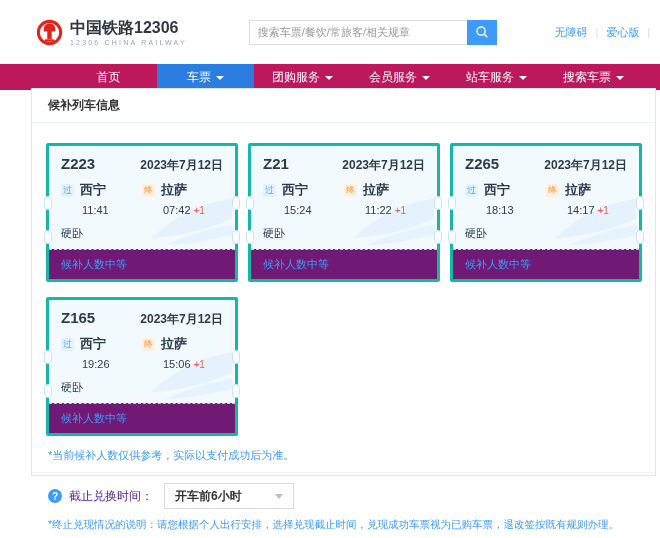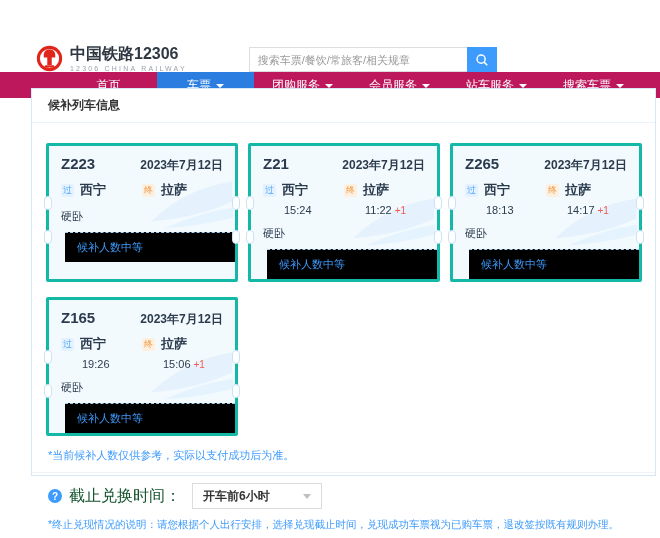--- a/index.html
+++ b/index.html
@@ -1,20 +1,20 @@
 <!DOCTYPE html>
 <html><head>
 <meta charset="utf-8">
 <style>
   * { box-sizing: border-box; margin: 0; padding: 0; }
   html,body { width:660px; height:538px; background:#fff; overflow:hidden;
     font-family:"Liberation Sans","DejaVu Sans",sans-serif; }
 
   
-  .hdr { height:72px; display:flex; align-items:flex-end; padding:0 10px 0 36px; background:#fff; }
+  .hdr { height:64px; display:flex; align-items:center; padding:0 10px 0 36px; background:#fff; }
   .brand { display:flex; align-items:center; gap:7px; }
   .brand-txt { display:flex; flex-direction:column; }
   .brand-title { font-size:16px; font-weight:bold; color:#2f3842; line-height:18px; }
   .brand-sub { font-size:7px; color:#9aa3ab; letter-spacing:2.2px; margin-top:2px; }
   .search-wrap { display:flex; margin-left:62px; }
   .search-input { width:218px; height:25px; border:1px solid #ddd; border-right:none; outline:none;
     font-size:11px; padding:0 8px; color:#333; font-family:inherit; }
   .search-input::placeholder { color:#999; }
   .search-btn { width:30px; height:25px; background:#3d9bfd; border:none; display:flex;
     align-items:center; justify-content:center; cursor:pointer; }
@@ -46,37 +46,37 @@
   .card-stations { display:flex; margin-top:7px; position:relative; z-index:1; }
   .sta { width:50%; display:flex; align-items:center; }
   .badge { font-size:9px; padding:1px 2px; border-radius:2px; line-height:11px; }
   .b-pass { background:#e3f2fe; color:#4ea6fd; }
   .b-term { background:#fdf0e1; color:#f0993f; }
   .sta-name { font-size:13px; font-weight:bold; color:#2b3b4e; margin-left:6px; }
   .card-times { display:flex; margin-top:5px; position:relative; z-index:1; }
   .half { width:50%; padding-left:21px; font-size:11px; color:#2b3b4e; }
   .plus { color:#f5594e; margin-left:3px; font-size:10px; }
   .card-seat { margin-top:10px; font-size:11px; color:#2b3b4e; position:relative; z-index:1; }
-  .card-foot { border-top:1px dashed #a9d0ee; background:#000000; padding:7px 12px;
-    font-size:11px; color:#3d9bfd; cursor:pointer;margin-left:16px; }
+  .card-foot { border-top:1px dashed #a9d0ee; background:#701a75; padding:7px 12px;
+    font-size:11px; color:#3d9bfd; cursor:pointer; }
   .notch { position:absolute; width:8px; height:14px; background:#fff;
     border:1px solid #cbe3f6; border-radius:7px; z-index:2; }
   .n-l { left:-5px; } .n-r { right:-5px; }
   .n-1 { top:50px; } .n-2 { top:84px; }
   .wm { position:absolute; right:0; bottom:0; width:92px; height:54px; z-index:0; }
 
   
   .note { padding:0 16px; font-size:11px; color:#3d9bfd; }
   .note-sm { font-size:10.5px; }
   .div-solid { border-top:1px solid #eef4fa; margin:9px 0 0; }
   .div-dash { border-top:1px dashed #dbe8f3; margin:9px 16px 0; }
   .ctl-row { display:flex; align-items:center; gap:7px; padding:10px 16px 9px; }
   .q-icon { width:14px; height:14px; border-radius:50%; background:#3d9bfd; color:#fff;
     font-size:10px; font-weight:bold; display:flex; align-items:center; justify-content:center; }
-  .ctl-label { font-size:16px; color:#14532d; }
+  .ctl-label { font-size:12px; color:#4c1d95; }
   .select { width:130px; height:26px; border:1px solid #dcdcdc; background:#fff; display:flex;
     align-items:center; justify-content:space-between; padding:0 10px; margin-left:4px; cursor:pointer;gap:16px; }
   .select-val { font-size:12px; font-weight:bold; color:#333; }
   .sel-caret { width:0; height:0; border-left:4px solid transparent; border-right:4px solid transparent;
     border-top:5px solid #bfbfbf; }
 </style>
 </head>
 <body>
 
 <div class="hdr">
@@ -93,20 +93,26 @@
   </div>
   <div class="search-wrap">
     <input class="search-input" type="text" placeholder="搜索车票/餐饮/常旅客/相关规章" style="">
     <button class="search-btn">
       <svg width="14" height="14" viewBox="0 0 16 16">
         <circle cx="7" cy="7" r="4.6" stroke="#fff" stroke-width="1.7" fill="none"></circle>
         <line x1="10.4" y1="10.4" x2="14" y2="14" stroke="#fff" stroke-width="1.7"></line>
       </svg>
     </button>
   </div>
+  <div class="hdr-links">
+    <a class="hdr-link">无障碍</a>
+    <span class="hdr-sep">|</span>
+    <a class="hdr-link">爱心版</a>
+    <span class="hdr-sep">|</span>
+  </div>
 </div>
 
 <div class="nav">
   <div class="nav-item">
     <span>首页</span>
   </div>
   <div class="nav-item active">
     <span>车票</span>
     <span class="caret"></span>
   </div>
@@ -149,20 +155,24 @@
         </div>
         <div class="card-stations">
           <div class="sta">
             <span class="badge b-pass">过</span>
             <span class="sta-name">西宁</span>
           </div>
           <div class="sta">
             <span class="badge b-term">终</span>
             <span class="sta-name">拉萨</span>
           </div>
+        </div>
+        <div class="card-times">
+          <span class="half">11:41</span>
+          <span class="half"><span>07:42</span><span class="plus">+1</span></span>
         </div>
         <div class="card-seat">硬卧</div>
       </div>
       <div class="card-foot">候补人数中等</div>
     </div>
 
     <div class="card">
       <span class="notch n-l n-1"></span>
       <span class="notch n-l n-2"></span>
       <span class="notch n-r n-1"></span>

